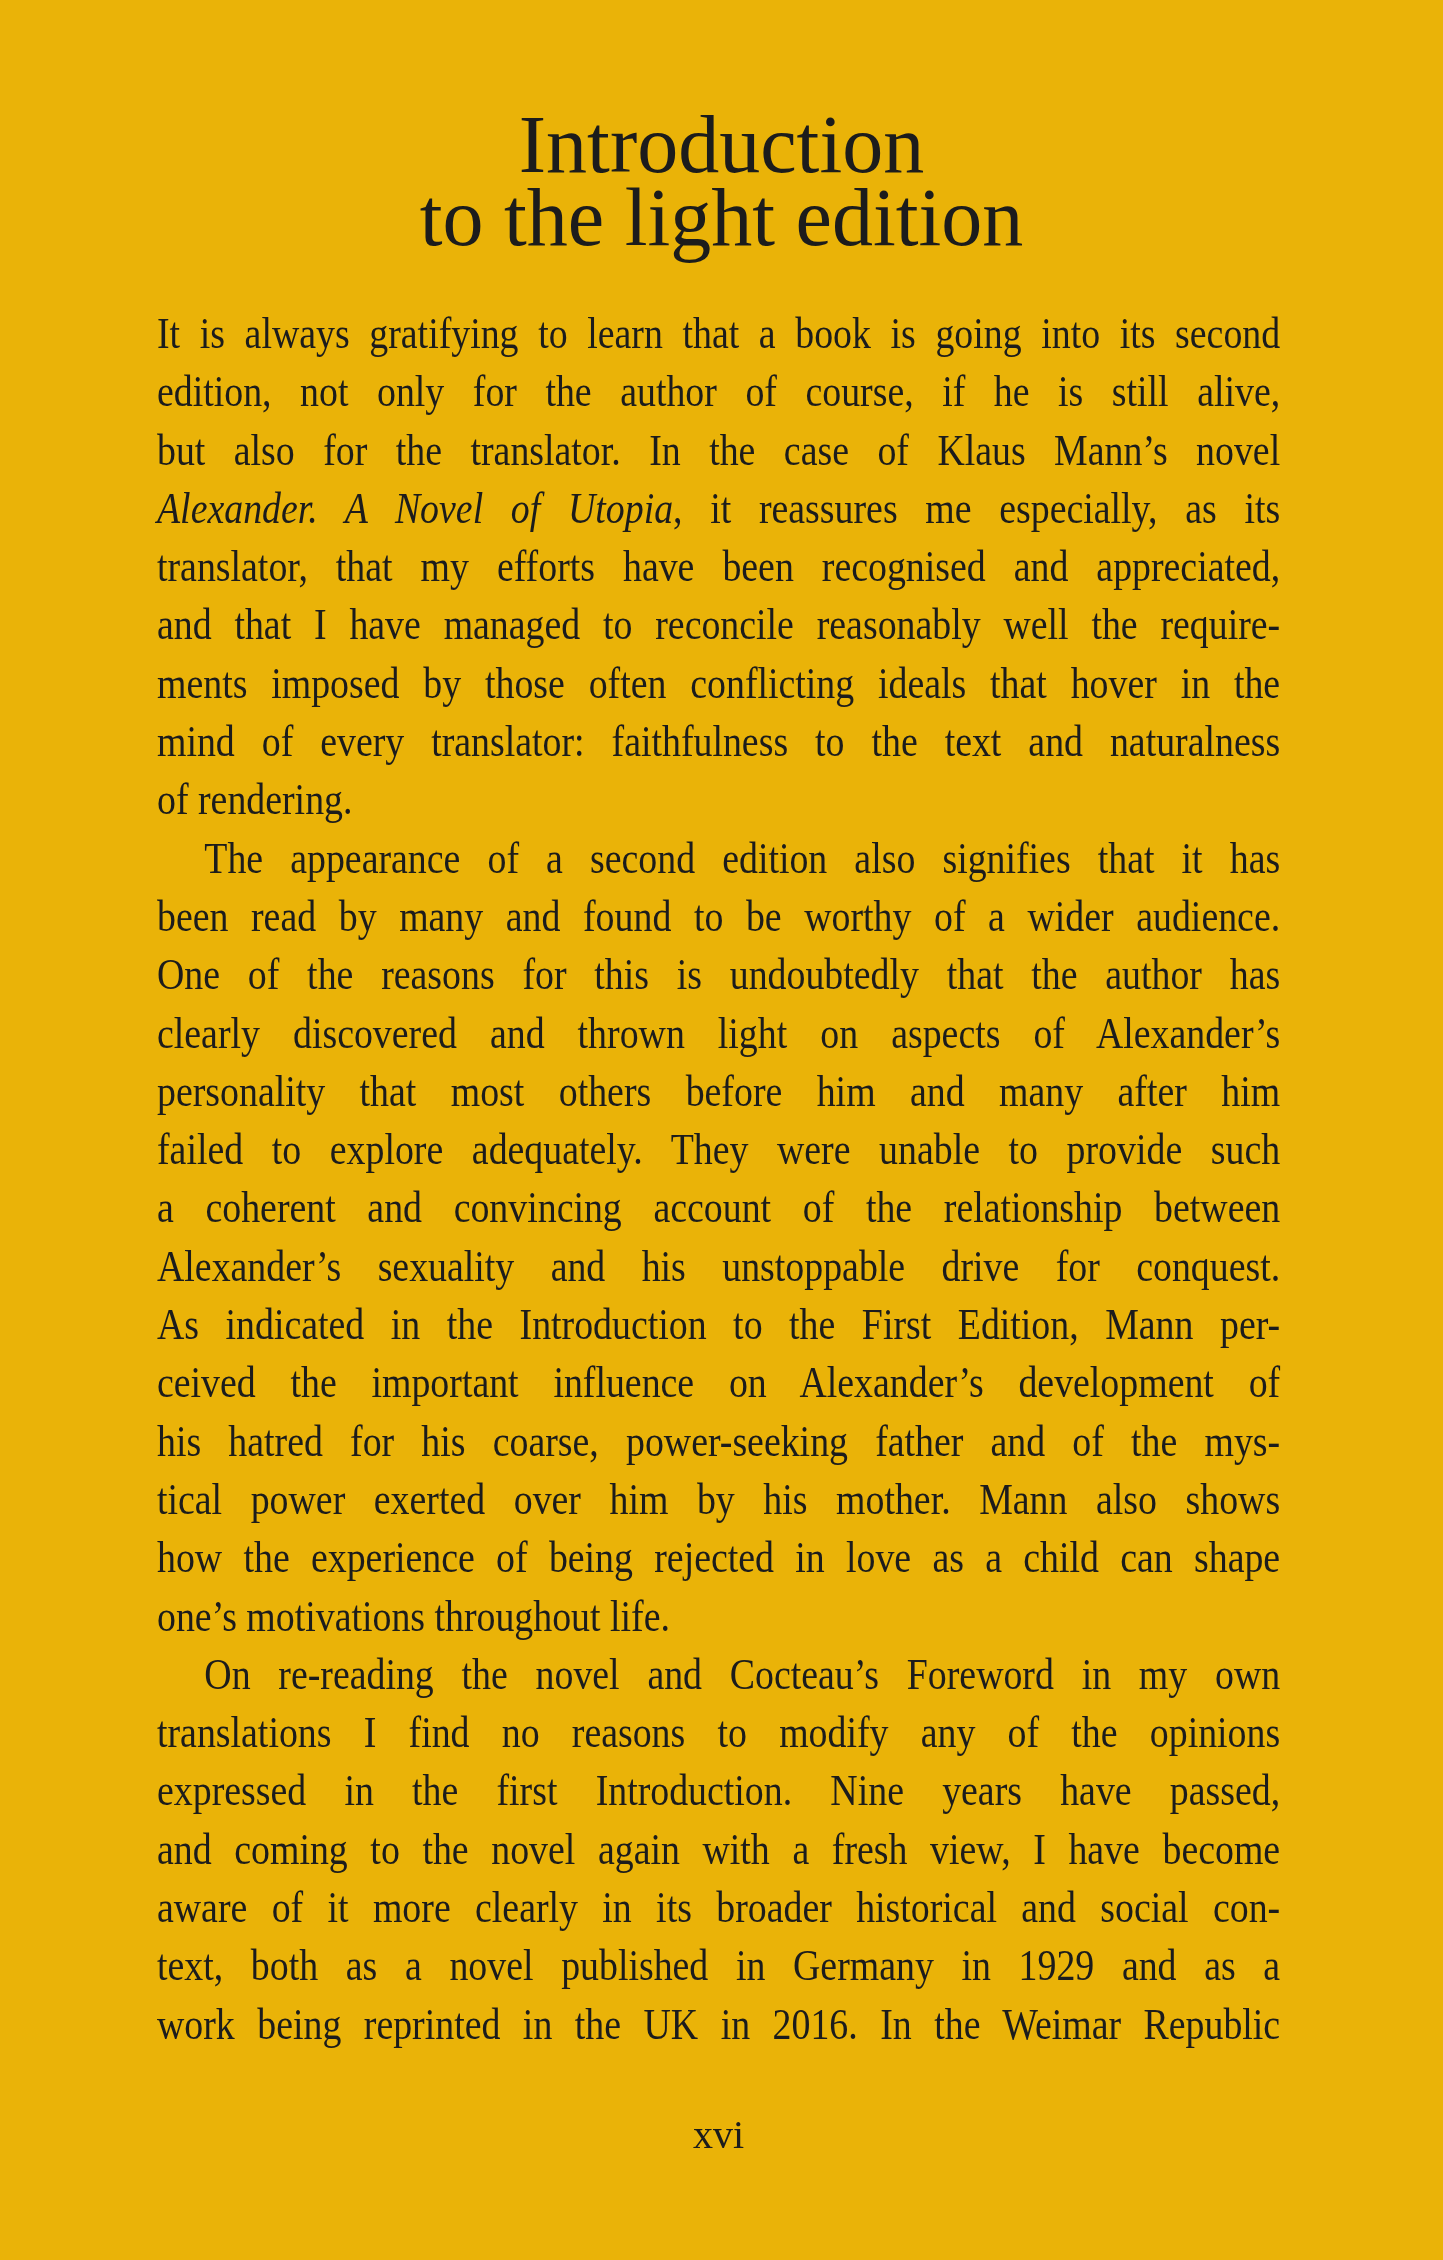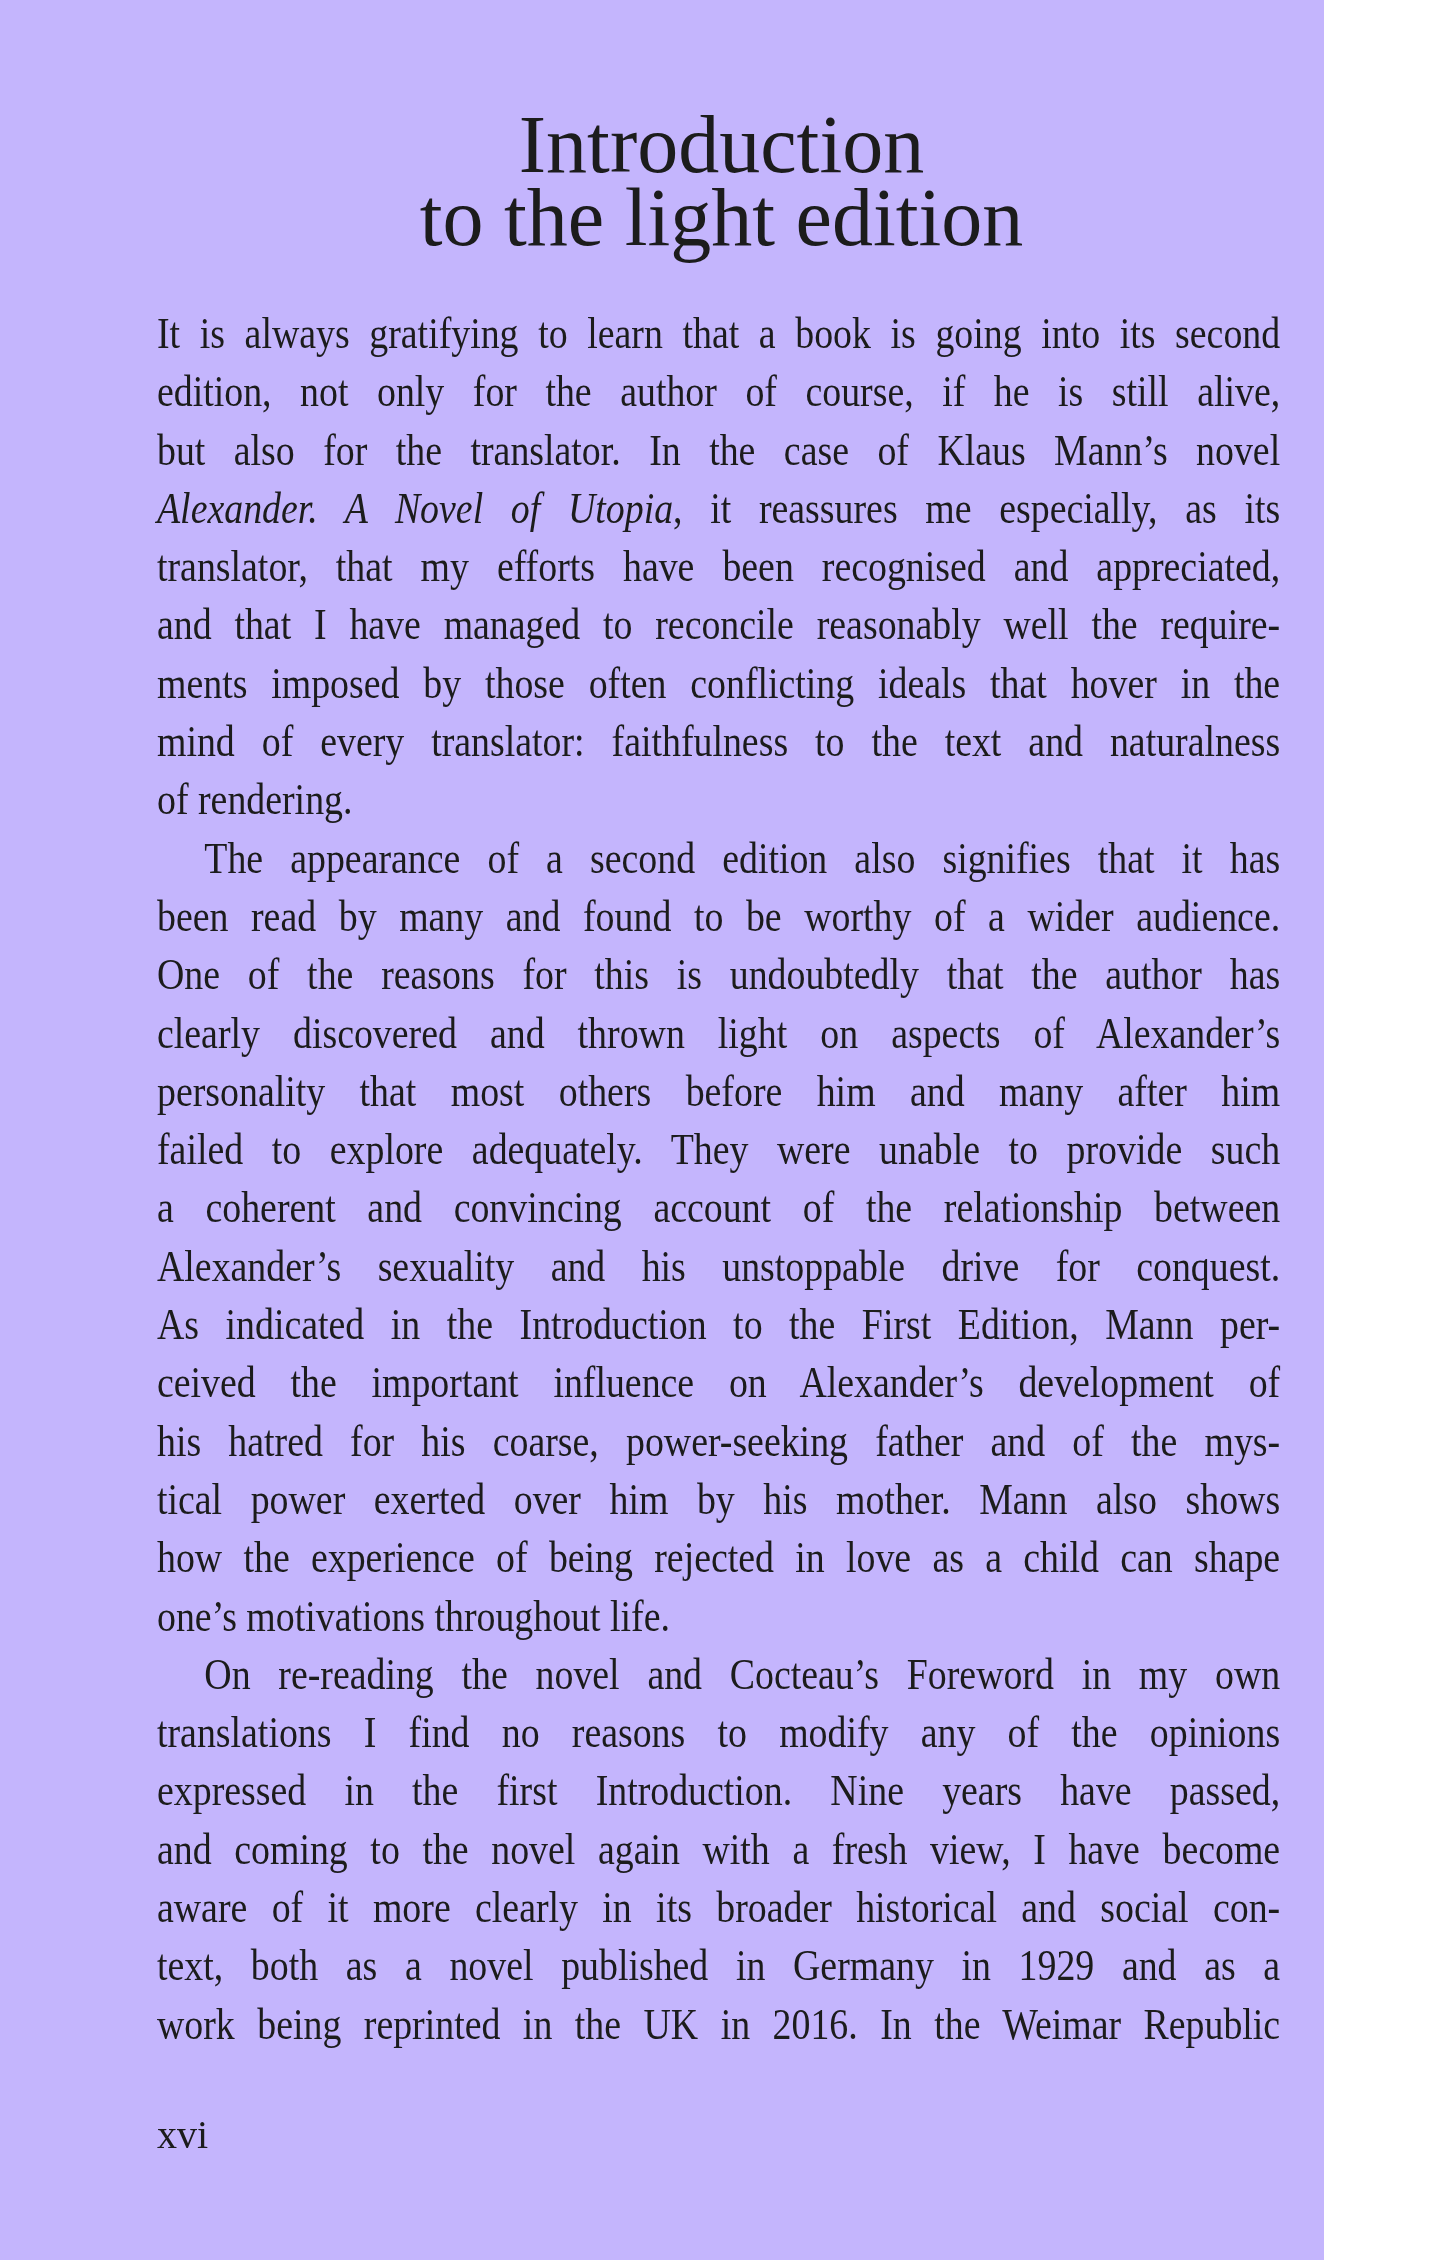--- a/index.html
+++ b/index.html
@@ -2,23 +2,23 @@
 <html><head>
 <meta charset="utf-8">
 <style>
   html, body {
     margin: 0;
     padding: 0;
     background: #ffffff;
   }
   .page {
     position: relative;
-    width: 1324px;
+    width: 1443px;
     height: 2260px;
-    background: #c4b5fd;
+    background: #eab308;
     color: #1c1c1c;
     font-family: "Liberation Serif", "DejaVu Serif", serif;
     overflow: hidden;
   }
   .title {
     position: absolute;
     left: 160px;
     top: 108px;
     width: 1123px;
     text-align: center;
@@ -48,21 +48,21 @@
     text-indent: 55px;
   }
   .italic {
     font-style: italic;
   }
   .footer {
     position: absolute;
     left: 157px;
     top: 2112px;
     width: 1123px;
-    text-align: left;
+    text-align: center;
     font-size: 40px;
     line-height: 46px;
   }
 </style>
 </head>
 <body>
 
 <div class="page">
 
   <div class="title">

